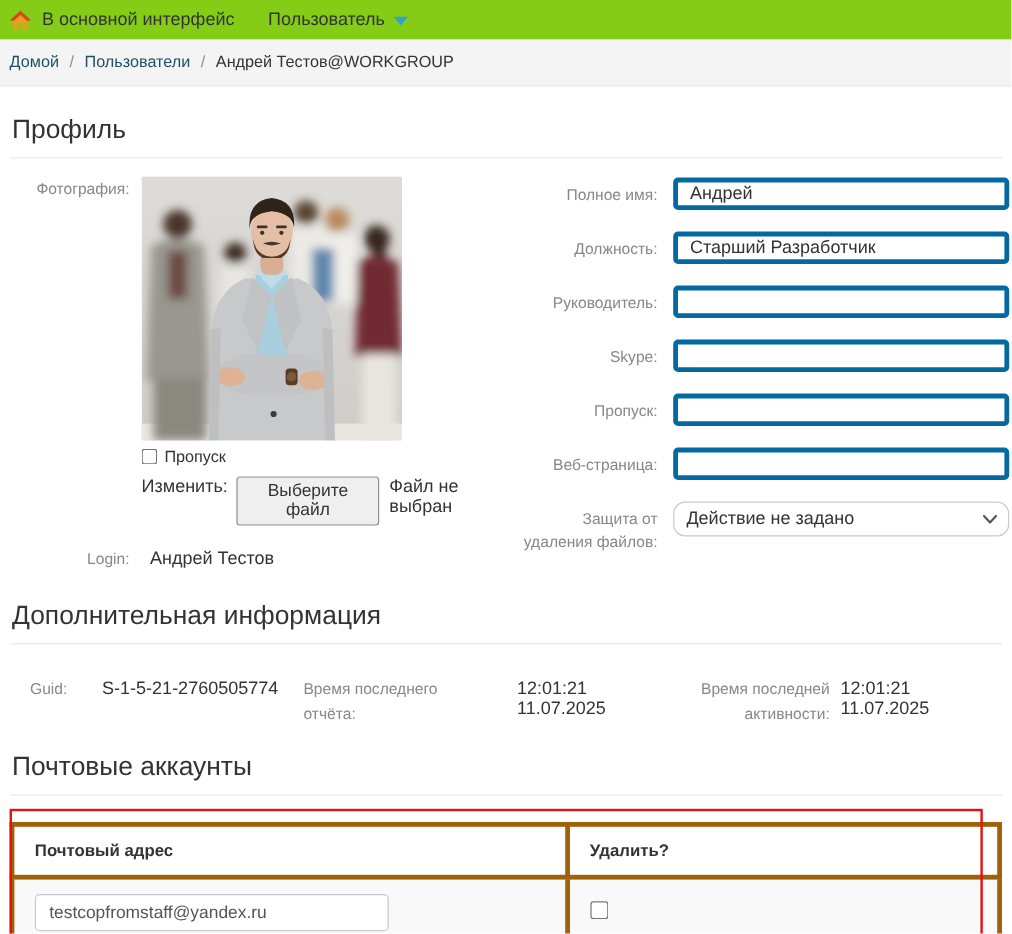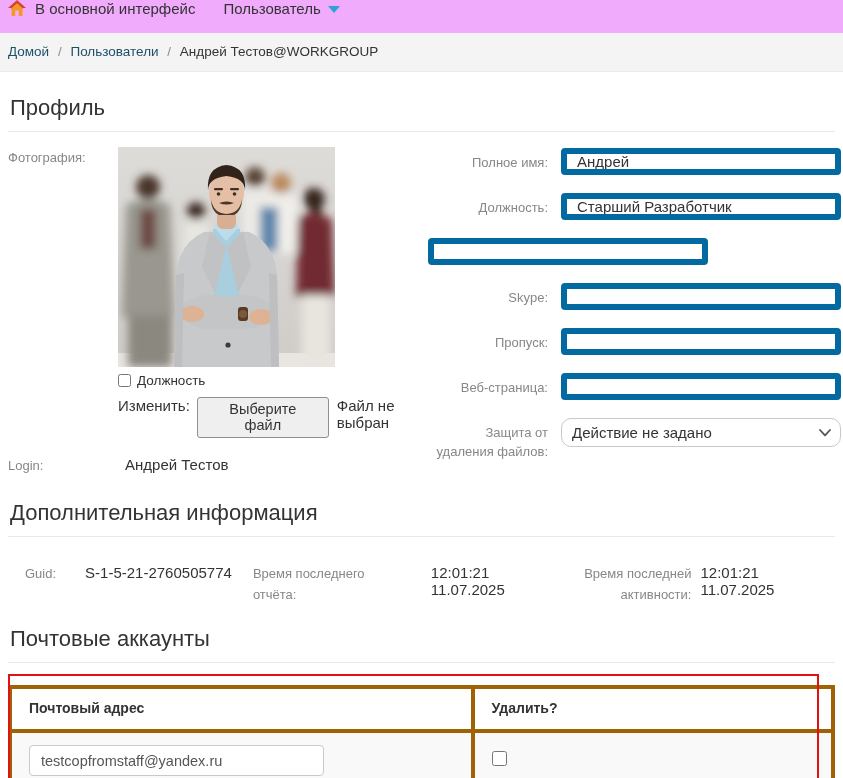--- a/index.html
+++ b/index.html
@@ -1,20 +1,20 @@
 <!DOCTYPE html>
 <html><head>
 <meta charset="utf-8">
 <style>
   * { margin:0; padding:0; box-sizing:border-box; }
   html,body { width:843px; height:778px; overflow:hidden; background:#fff;
     font-family:"Liberation Sans", sans-serif; color:#333; }
 
   
-  .topbar { display:flex; align-items:flex-start; height:33px; padding:0 8px; background:#f0abfc; }
+  .topbar { display:flex; align-items:center; height:33px; padding:0 8px; background:#84cc16; }
   .home-ico { width:18px; height:16px; margin-right:9px; flex:0 0 auto; }
   .top-link { font-size:15px; color:#333; margin-right:28px; cursor:pointer; }
   .user-menu { display:flex; align-items:center; font-size:15px; color:#333; cursor:pointer; }
   .caret { width:0; height:0; border-left:6px solid transparent; border-right:6px solid transparent;
     border-top:7px solid #2ba3d6; margin-left:7px; margin-top:2px; }
 
   
   .breadcrumb { background:#f4f4f4; padding:11px 8px 12px; font-size:13.5px; border-bottom:1px solid #ececec; }
   .crumb-link { color:#1d5068; cursor:pointer; text-decoration:none; }
   .crumb-sep { color:#8d8d8d; margin:0 5px; }
@@ -22,39 +22,39 @@
 
   
   .content { padding:0 8px; }
   h2.sec { font-size:22px; font-weight:400; color:#333; margin:23px 0 10px 2px; line-height:1.2; }
   .hr { border-top:1px solid #e9e9e9; height:0; }
 
   
   .profile-flex { display:flex; margin-top:15px; }
   .left-col { width:420px; flex:0 0 auto; }
   .photo-row { display:flex; }
-  .lblcol { width:100px; flex:0 0 auto; text-align:left; font-size:13px; color:#878787; padding-top:3px; }
+  .lblcol { width:100px; flex:0 0 auto; text-align:right; font-size:13px; color:#878787; padding-top:3px; }
   .photo-stack { margin-left:10px; }
   .photo-frame { width:217px; height:220px; display:block; }
   .clear-row { display:flex; align-items:center; margin-top:6px; }
   .clear-row input { width:13px; height:13px; margin:0 6px 0 0; }
   .clear-row label { font-size:13.5px; color:#333; }
   .change-row { display:flex; align-items:flex-start; margin-top:9px; }
   .change-lbl { font-size:15px; color:#333; margin-right:7px; }
   .file-btn { font-size:14.5px; color:#333; background:#efefef; border:1px solid #8f8f8f;
-    border-radius:3px; padding:3px 22px 4px; cursor:pointer; }
+    border-radius:3px; padding:3px 10px 4px; cursor:pointer; }
   .file-status { font-size:15px; color:#333; margin-left:8px; }
   .login-row { display:flex; align-items:baseline; margin-top:17px; }
   .login-val { font-size:15px; color:#333; margin-left:17px; }
 
   .right-col { flex:1; padding-top:1px; }
   .frow { display:flex; margin-bottom:18px; }
   .flabel { width:120px; flex:0 0 auto; text-align:right; font-size:13px; color:#878787;
     padding-top:6px; margin-right:13px; line-height:1.45; }
-  .fld { width:280px; height:27px; border:6px solid #0369a1; border-radius:4px;
+  .fld { width:280px; height:27px; border:4px solid #0369a1; border-radius:4px;
     font-family:"Liberation Sans", sans-serif; font-size:15px; color:#333; padding:0 10px; outline:none; }
   .sel { width:280px; height:29px; border:1px solid #c9c9c9; border-radius:10px; background:#fff;
     display:flex; align-items:center; justify-content:space-between; padding:0 9px 0 10px;
     font-size:15px; color:#333; cursor:pointer; }
   .sel svg { flex:0 0 auto; }
 
   
   .info-row { display:flex; align-items:baseline; margin:27px 0 0 17px; }
   .ilabel { font-size:13px; color:#878787; line-height:1.55; }
   .ivalue { font-size:15px; color:#333; }
@@ -184,21 +184,21 @@
               <circle cx="125" cy="167" r="4" fill="#7a5a3c"></circle>
 
               <circle cx="110" cy="198" r="2.6" fill="#3c3c3c"></circle>
               <path d="M56 220 L58 128 L66 126 L64 220 Z" fill="#bdbfc1"></path>
               <path d="M161 220 L159 128 L151 126 L153 220 Z" fill="#bdbfc1"></path>
             </g>
           </svg>
 
           <div class="clear-row">
             <input type="checkbox" id="clear-cb" style="">
-            <label for="clear-cb">Должность</label>
+            <label for="clear-cb">Пропуск</label>
           </div>
 
           <div class="change-row">
             <span class="change-lbl">Изменить:</span>
             <button class="file-btn">Выберите файл</button>
             <span class="file-status">Файл не выбран</span>
           </div>
         </div>
       </div>
 
@@ -211,20 +211,21 @@
     <div class="right-col">
       <div class="frow">
         <div class="flabel">Полное имя:</div>
         <input class="fld" type="text" value="Андрей" style="">
       </div>
       <div class="frow">
         <div class="flabel">Должность:</div>
         <input class="fld" type="text" value="Старший Разработчик" style="">
       </div>
       <div class="frow">
+        <div class="flabel">Руководитель:</div>
         <input class="fld" type="text" value="" style="">
       </div>
       <div class="frow">
         <div class="flabel">Skype:</div>
         <input class="fld" type="text" value="" style="">
       </div>
       <div class="frow">
         <div class="flabel">Пропуск:</div>
         <input class="fld" type="text" value="" style="">
       </div>

